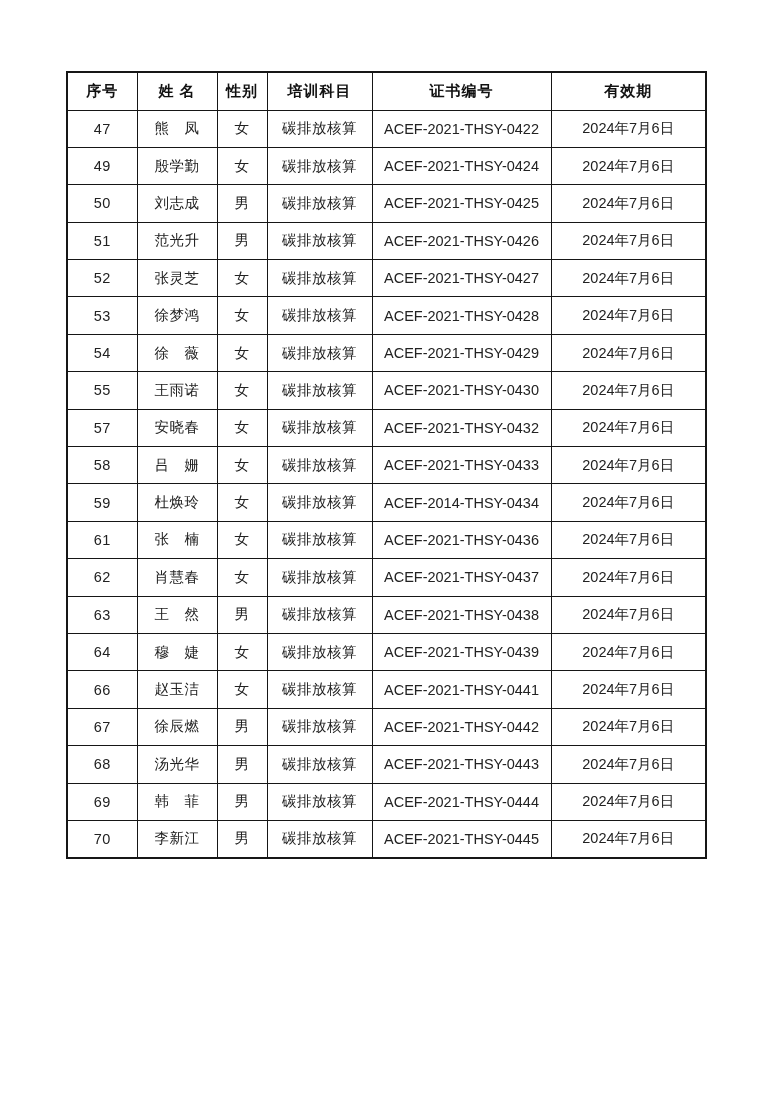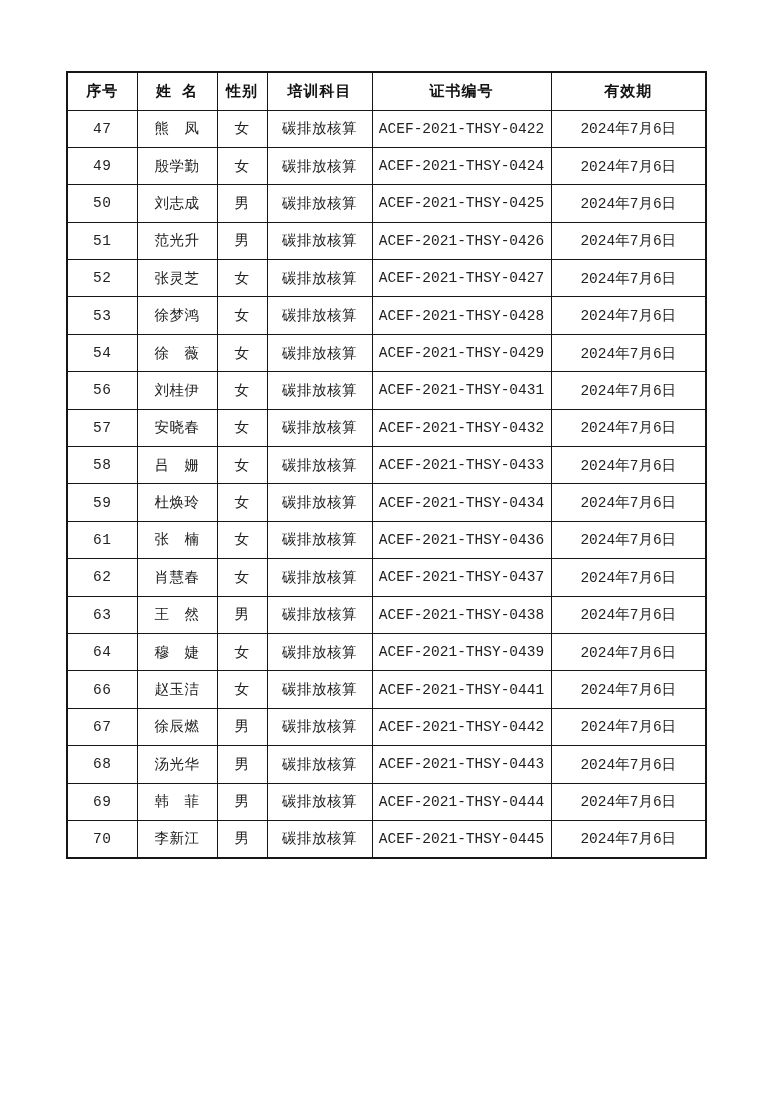--- a/index.html
+++ b/index.html
@@ -6,21 +6,21 @@
     margin: 0;
     padding: 0;
     background: #ffffff;
   }
   .sheet {
     position: relative;
     width: 777px;
     height: 1072px;
     background: #ffffff;
     overflow: hidden;
-    font-family: Liberation Mono, monospace;
+    font-family: Liberation Sans, sans-serif;
   }
   table.cert-table {
     position: absolute;
     left: 66px;
     top: 71px;
     width: 639px;
     border-collapse: collapse;
     table-layout: fixed;
     border: 2px solid #161616;
   }
@@ -126,25 +126,25 @@
   </tr>
         <tr>
     <td class="zh">54</td>
     <td class="zh">徐　薇</td>
     <td class="zh">女</td>
     <td class="zh">碳排放核算</td>
     <td>ACEF-2021-THSY-0429</td>
     <td>2024年7月6日</td>
   </tr>
         <tr>
-    <td class="zh">56</td>
-    <td class="zh">刘桂伊</td>
-    <td class="zh">女</td>
-    <td class="zh">碳排放核算</td>
-    <td>ACEF-2021-THSY-0431</td>
+    <td class="zh">55</td>
+    <td class="zh">王雨诺</td>
+    <td class="zh">女</td>
+    <td class="zh">碳排放核算</td>
+    <td>ACEF-2021-THSY-0430</td>
     <td>2024年7月6日</td>
   </tr>
         <tr>
     <td class="zh">57</td>
     <td class="zh">安晓春</td>
     <td class="zh">女</td>
     <td class="zh">碳排放核算</td>
     <td>ACEF-2021-THSY-0432</td>
     <td>2024年7月6日</td>
   </tr>
@@ -154,21 +154,21 @@
     <td class="zh">女</td>
     <td class="zh">碳排放核算</td>
     <td>ACEF-2021-THSY-0433</td>
     <td>2024年7月6日</td>
   </tr>
         <tr>
     <td class="zh">59</td>
     <td class="zh">杜焕玲</td>
     <td class="zh">女</td>
     <td class="zh">碳排放核算</td>
-    <td>ACEF-2021-THSY-0434</td>
+    <td>ACEF-2014-THSY-0434</td>
     <td>2024年7月6日</td>
   </tr>
         <tr>
     <td class="zh">61</td>
     <td class="zh">张　楠</td>
     <td class="zh">女</td>
     <td class="zh">碳排放核算</td>
     <td>ACEF-2021-THSY-0436</td>
     <td>2024年7月6日</td>
   </tr>

